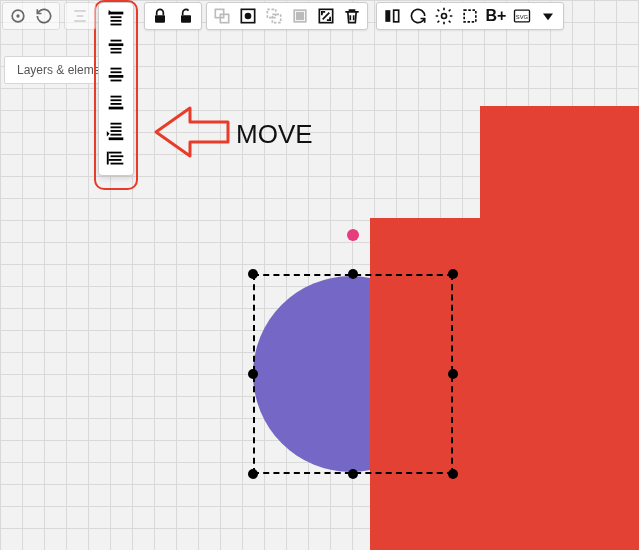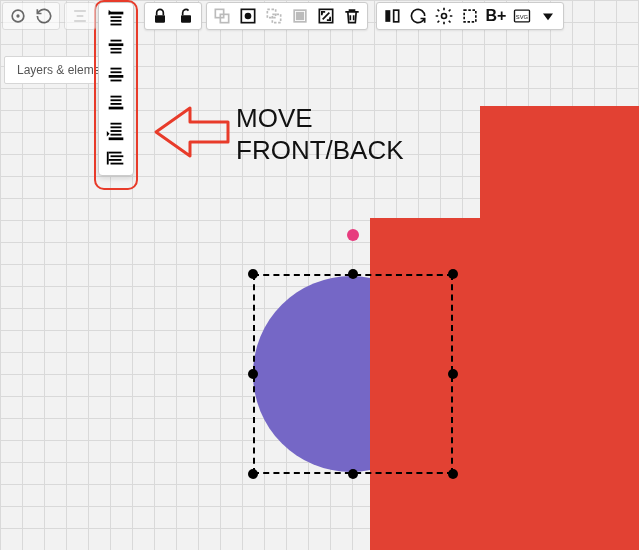--- a/index.html
+++ b/index.html
@@ -350,21 +350,20 @@
 
 <div class="highlight-box"></div>
 <div class="annotation">
   <span class="arrow">
     <svg viewBox="0 0 80 64" fill="none" stroke="#e83b2a" stroke-width="3" stroke-linejoin="round">
         <path d="M78 22 H40 V8 L6 32 L40 56 V42 H78 Z"></path>
       </svg>
   </span>
   <div class="text">
     <span>MOVE</span><br>
-    <span>FRONT/BACK</span>
   </div>
 </div>
 
 <div class="stage">
   <div class="red-top"></div>
   <div class="circle"></div>
   <div class="red-main"></div>
 </div>
 
 <div class="rotation-handle"></div>

